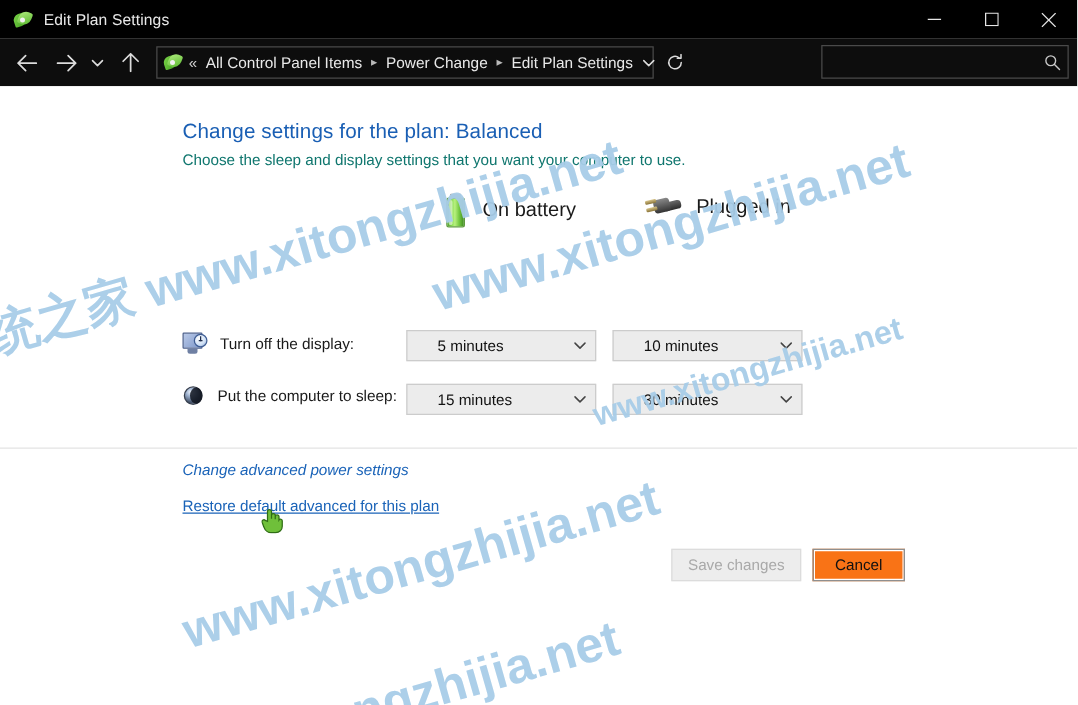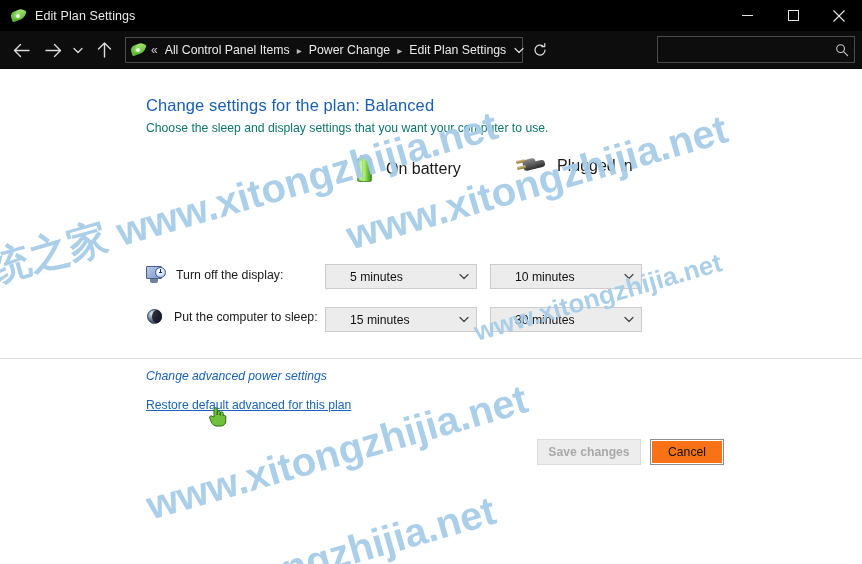--- a/index.html
+++ b/index.html
@@ -294,21 +294,21 @@
 
   
   .btn {
     position: absolute; height: 26px;
     font-size: 12.2px; font-family: "Liberation Sans", sans-serif;
     display: flex; align-items: center; justify-content: center;
     border: 1px solid #cdcdcd; background: #e4e4e4; color: #111;
   }
   .btn-save {
     left: 537px; top: 370px; width: 104px;
-    color: #a9a9a9; background: #ededed; border-color: #dcdcdc; font-weight: bold;
+    color: #a9a9a9; background: #ededed; border-color: #dcdcdc;
   }
   .btn-cancel {
     left: 650px; top: 370px; width: 74px;
     background: #f97316; border: 1px solid #8f8f8f;
     box-shadow: 0 0 0 1px #ffffff inset;
   }
 
   
   .wm {
     position: absolute;

